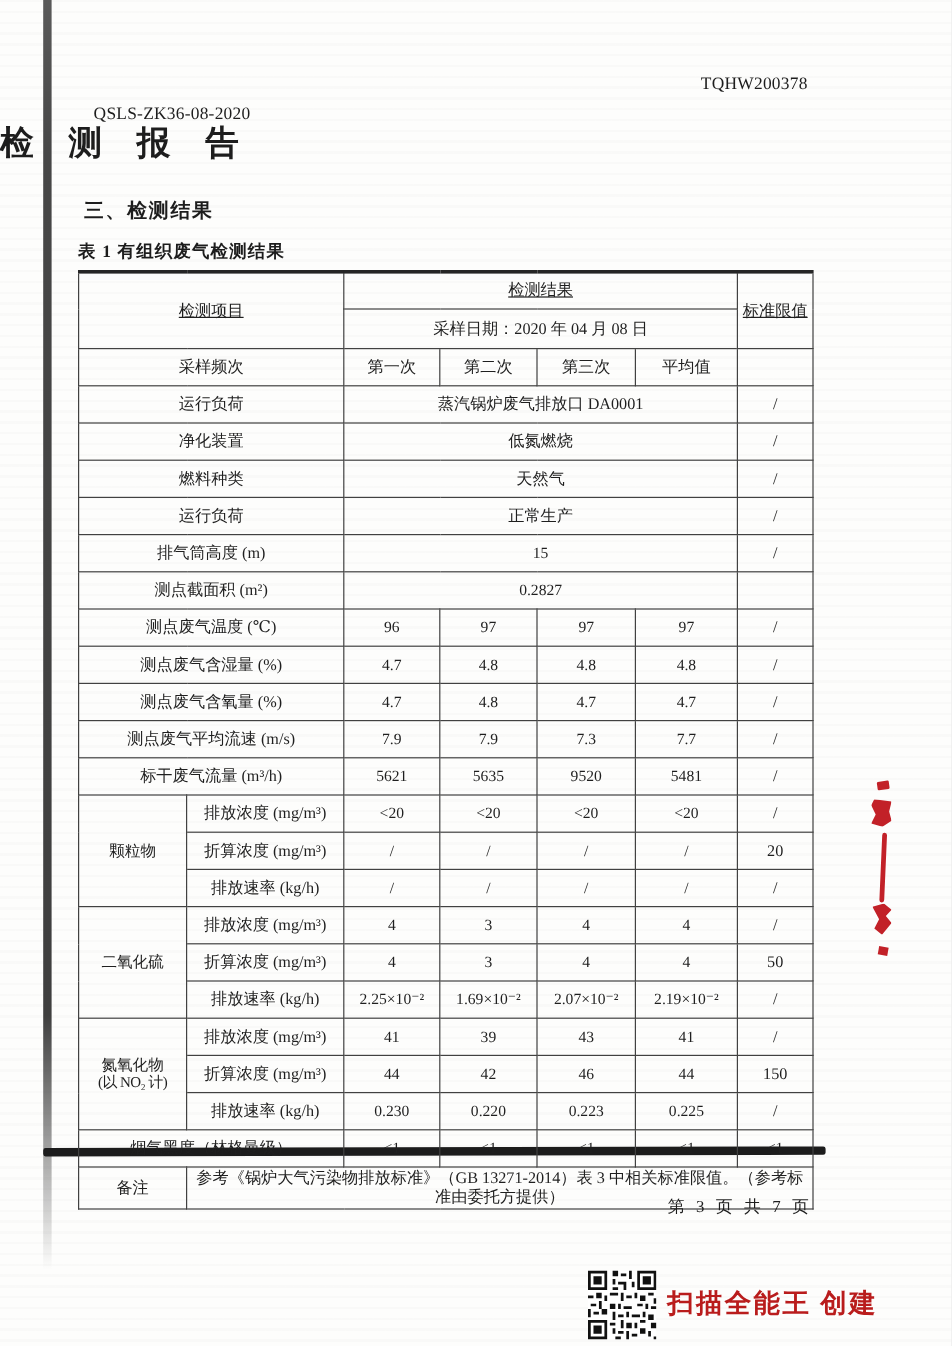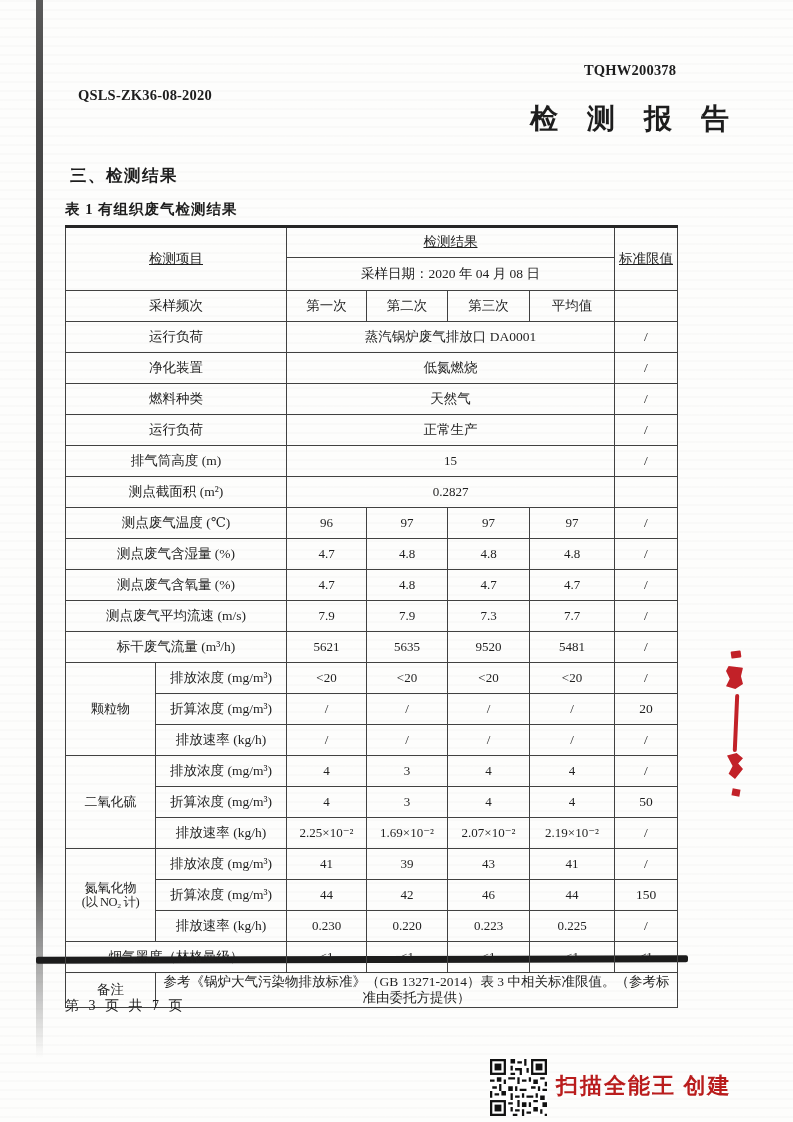--- a/index.html
+++ b/index.html
@@ -15,25 +15,25 @@
   
   .scan-strip-left{
     position:absolute;left:36px;top:0;width:7px;height:1058px;
     background:linear-gradient(to bottom,#5a5a5a 0%,#474747 12%,#3f3f3f 80%,rgba(70,70,70,0) 100%);
     filter:blur(0.4px);
   }
   .scan-bottom-bar{
     position:absolute;left:36px;top:956px;width:652px;height:7px;
     background:#1c1c1c;border-radius:2px;transform:rotate(-0.12deg);
   }
-  .hdr-code{position:absolute;font-size:14.5px;letter-spacing:0.2px;font-weight:bold;}
+  .hdr-code{position:absolute;font-size:14.5px;letter-spacing:0.2px;}
   .hdr-code.left{left:78px;top:87px;}
   .hdr-code.right{left:584px;top:62px;}
   .report-title{
-    position:absolute;left:0;top:100px;width:740px;text-align:right;
+    position:absolute;left:0;top:100px;width:740px;text-align:left;
     font-size:28px;font-weight:bold;letter-spacing:11px;
   }
   .section-title{position:absolute;left:70px;top:165px;font-size:16.5px;font-weight:bold;letter-spacing:1.5px;}
   .table-caption{position:absolute;left:65px;top:200px;width:612px;text-align:left;font-size:14.5px;font-weight:bold;letter-spacing:1px;}
 
   table.results{
     position:absolute;left:65px;top:225px;width:612px;
     border-collapse:collapse;table-layout:fixed;
     font-size:13.5px;color:#1f1f1f;
   }
@@ -44,21 +44,21 @@
   table.results{border-top:3px solid #262626;}
   table.results tr.r-hdr td{height:27px;text-decoration:underline;}
   table.results tr.r-date td{height:30px;}
   td.grp{font-size:13px;line-height:1.25;padding:1px 0;}
   td.grp .sub{font-size:12.5px;letter-spacing:-0.5px;}
   td.num{font-size:13px;}
   td.remark-text{
     text-align:left;padding:4px 10px;height:50px;line-height:1.65;font-size:13.5px;margin-top:32px;
   }
   .page-num{
-    position:absolute;left:65px;top:997px;width:612px;text-align:left;
+    position:absolute;left:65px;top:997px;width:612px;text-align:right;
     font-size:14px;letter-spacing:3px;
   }
   
   .seal{position:absolute;left:0;top:0;width:0;height:0;}
   .seal .f{position:absolute;background:#c22128;}
   .f1{left:731px;top:651px;width:10px;height:7px;transform:rotate(-8deg);border-radius:1px;}
   .f2{left:726px;top:666px;width:17px;height:23px;border-radius:3px;
       clip-path:polygon(15% 0,100% 8%,88% 45%,100% 78%,55% 100%,0 88%,22% 55%,0 22%);}
   .f3{left:734px;top:694px;width:3.5px;height:58px;border-radius:2px;transform:rotate(2.5deg);}
   .f4{left:727px;top:753px;width:16px;height:26px;border-radius:3px;

